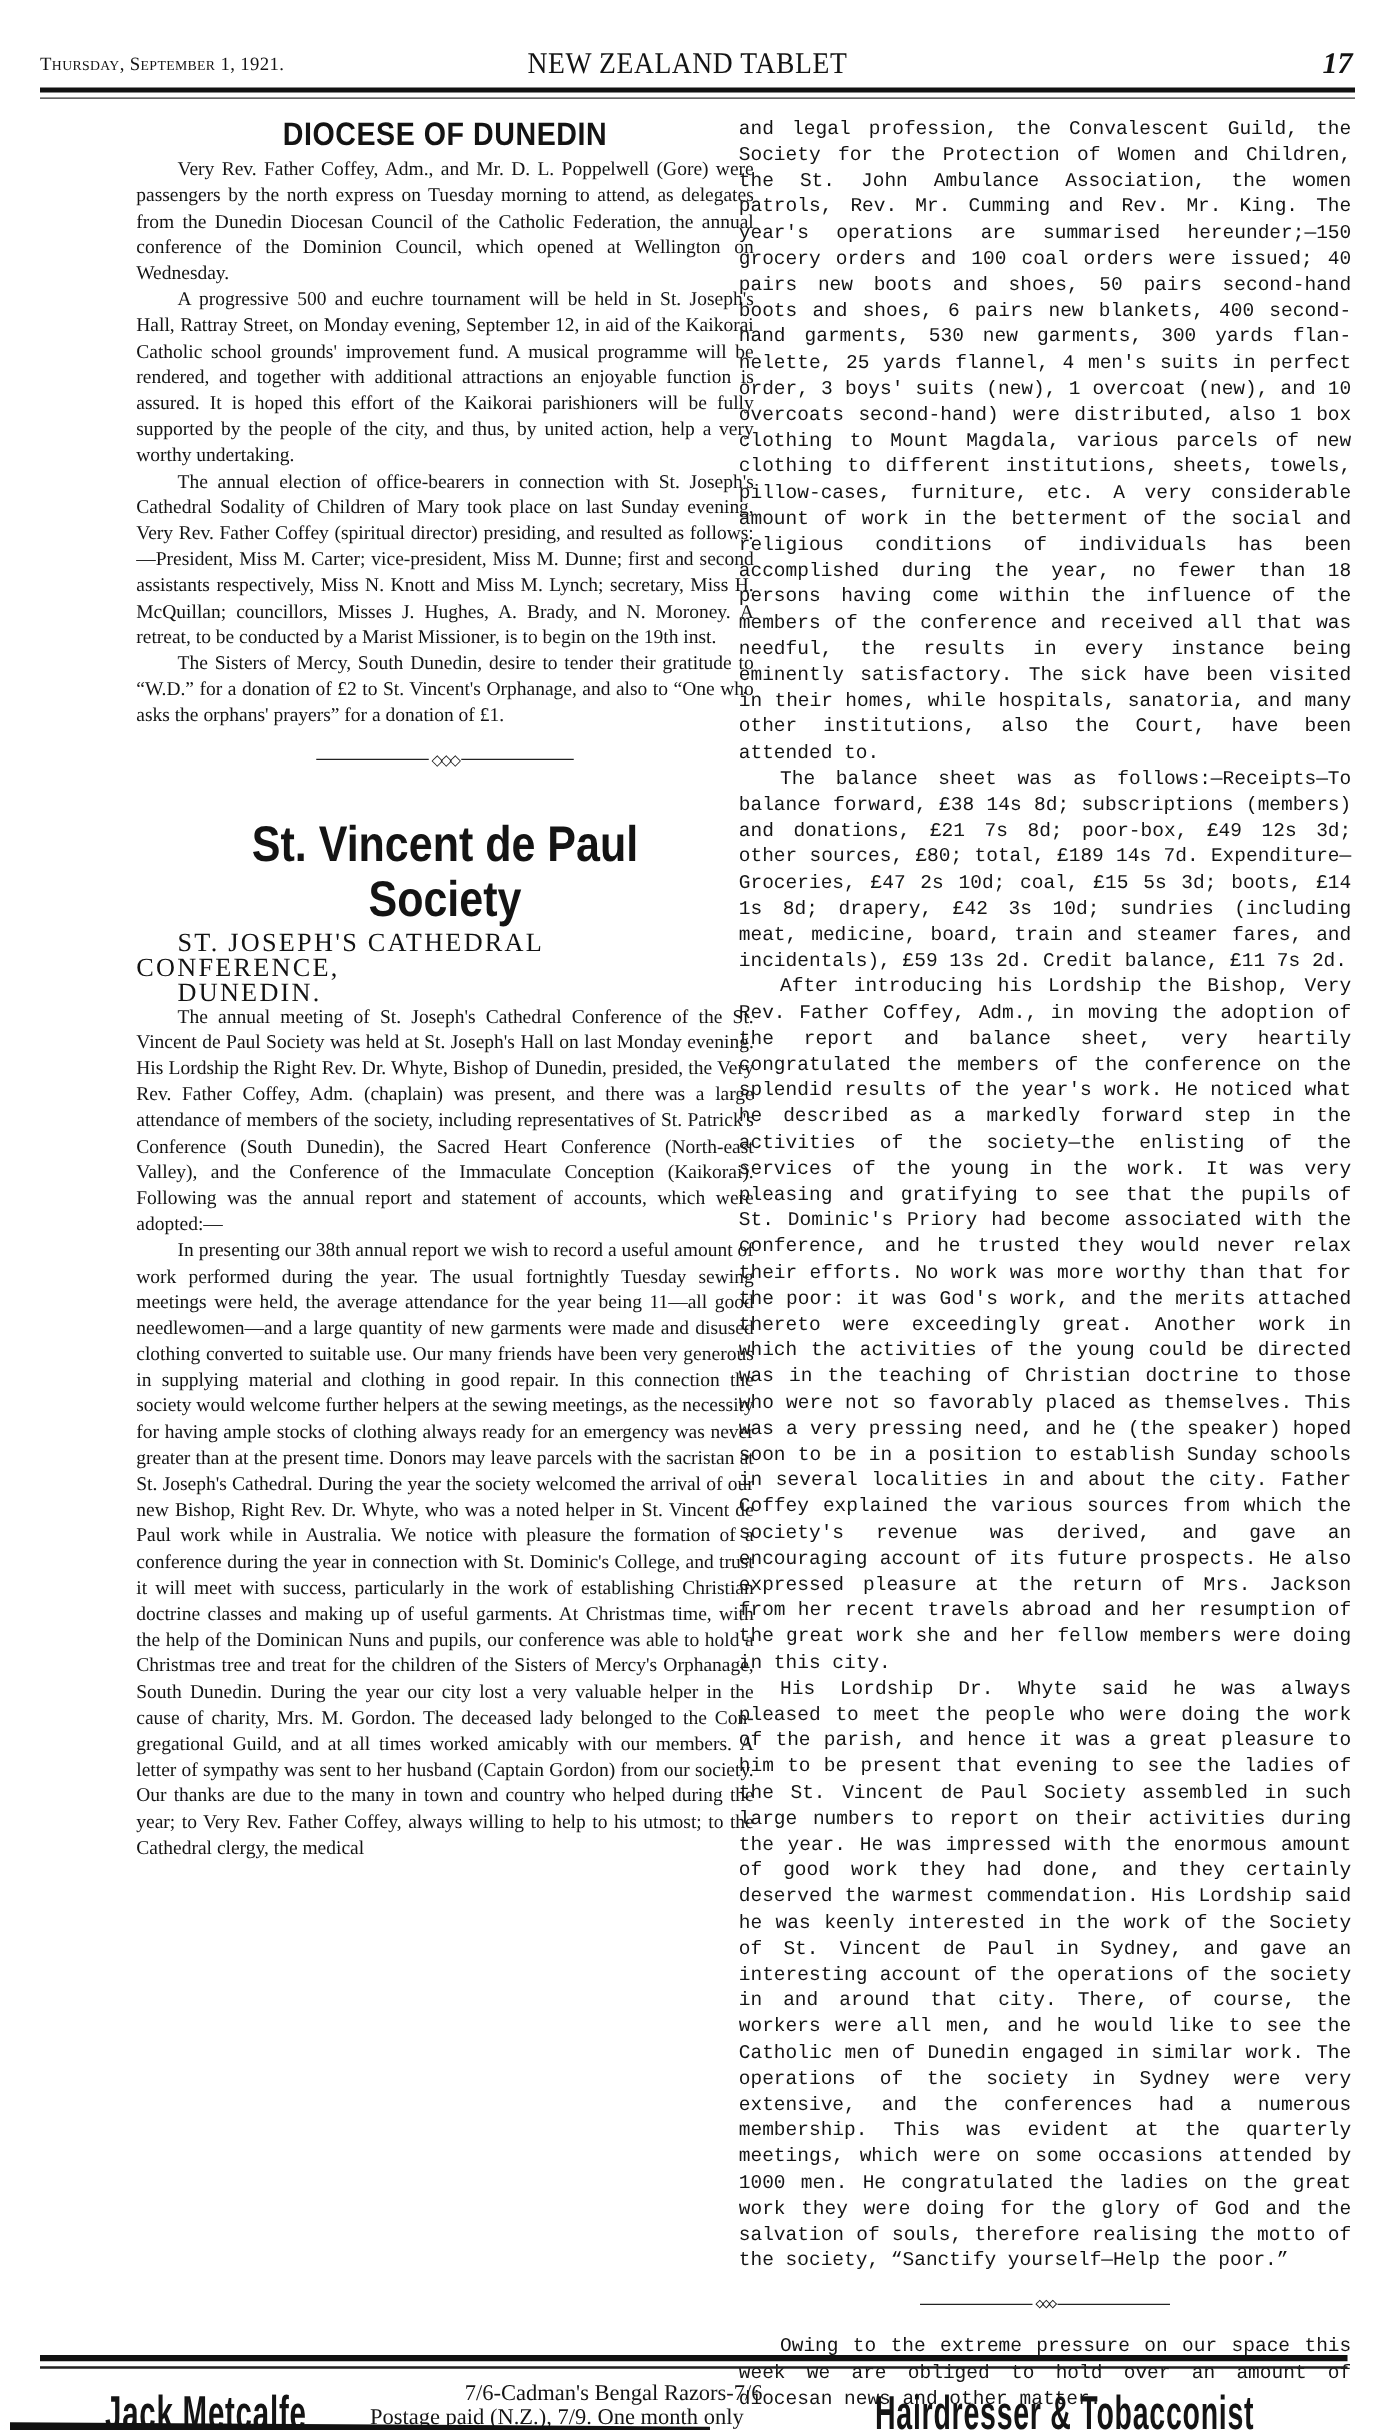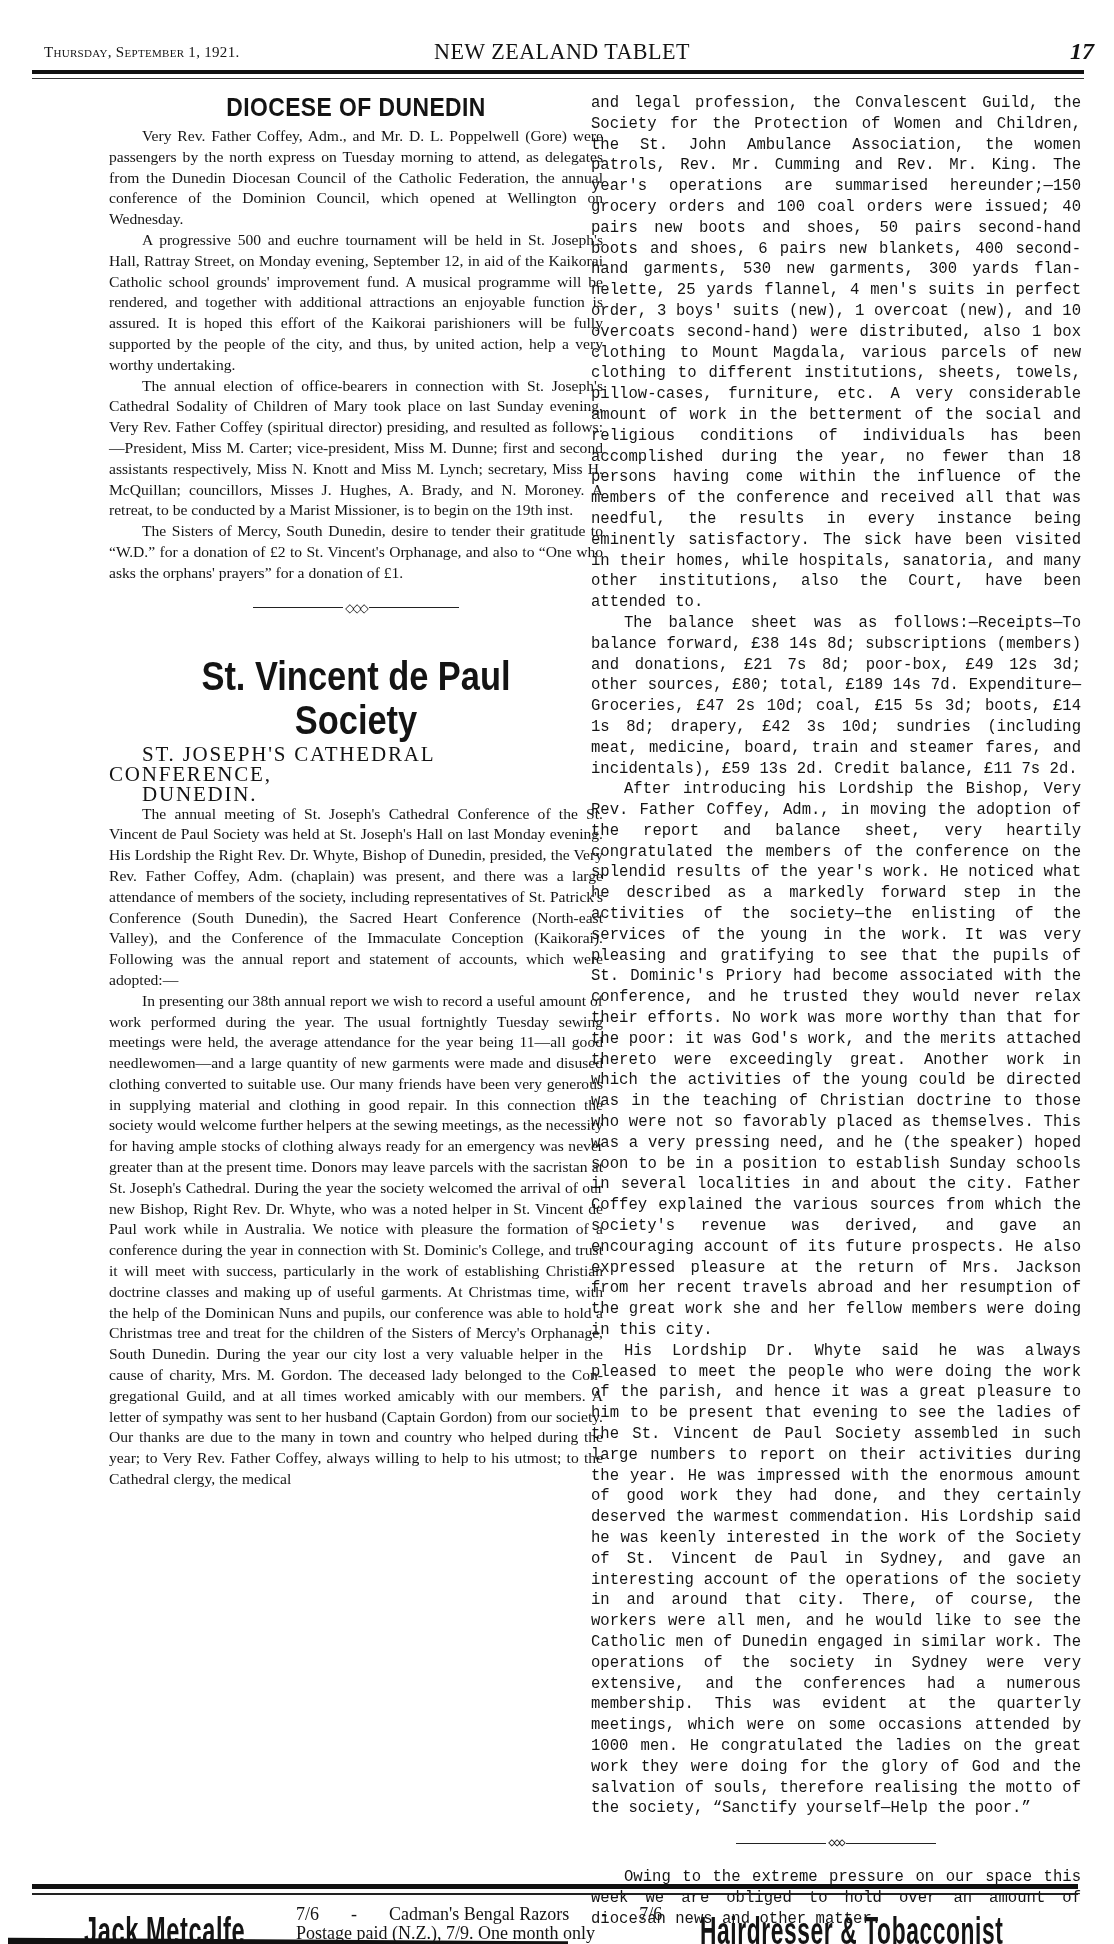--- a/index.html
+++ b/index.html
@@ -1,20 +1,20 @@
 <!DOCTYPE html>
 <html><head>
 <meta charset="utf-8">
 <style>
   html, body { margin: 0; padding: 0; }
   body {
     width: 1114px; height: 1944px; background: #ffffff; color: #141414;
     font-family: "Liberation Serif", "DejaVu Serif", serif; position: relative; overflow: hidden;
   }
-  .masthead { position: absolute; left: 32px; top: 38px; width: 1052px; height: 30px; margin-left: 12px; }
+  .masthead { position: absolute; left: 32px; top: 38px; width: 1052px; height: 30px; }
   .mh-date { position: absolute; left: 0; top: 6px; font-size: 15px; font-variant: small-caps; letter-spacing: 0.3px; }
   .mh-title { position: absolute; left: 390px; top: 0; font-size: 24px; letter-spacing: 0.5px; transform: scaleX(0.92); transform-origin: left; }
   .mh-page { position: absolute; right: 2px; top: 0; font-size: 24px; font-weight: bold; font-style: italic; }
   .rule-thick { position: absolute; left: 32px; width: 1052px; height: 4px; background: #111; }
   .rule-thin { position: absolute; left: 32px; width: 1052px; height: 1px; background: #333; }
 
   .col { position: absolute; top: 92px; font-size: 15.6px; line-height: 20.8px; text-align: justify; }
   .col-left { left: 62px; width: 494px; margin-left: 47px; }
   .col-right { left: 591px; width: 490px; top: 93px; font-family: Liberation Mono, monospace; }
   .col p { margin: 0; text-indent: 33px; hyphens: manual; }
@@ -34,21 +34,21 @@
   .divider .line { width: 90px; height: 1px; background: #222; }
   .divider .orn { font-size: 12px; letter-spacing: -2px; margin: 0 2px; line-height: 10px; }
 
   .ad-top-thick { position: absolute; left: 32px; top: 1884px; width: 1046px; height: 5px; background: #111; }
   .ad-top-thin { position: absolute; left: 32px; top: 1893px; width: 1046px; height: 1.5px; background: #222; }
   .ad-name {
     position: absolute; left: 84px; top: 1911px; font-family: "Liberation Sans", "DejaVu Sans", sans-serif;
     font-weight: bold; font-size: 38px; transform: scaleX(0.62); transform-origin: left; letter-spacing: 1px; line-height: 40px;
   }
   .ad-mid { position: absolute; left: 296px; top: 1905px; width: 390px; font-size: 18px; line-height: 19px; }
-  .ad-line1 { display: flex; justify-content: flex-start; white-space: nowrap; gap: 32px; }
+  .ad-line1 { display: flex; justify-content: center; white-space: nowrap; }
   .ad-line2 { white-space: nowrap; }
   .ad-trade {
     position: absolute; left: 700px; top: 1911px; font-family: "Liberation Sans", "DejaVu Sans", sans-serif;
     font-weight: bold; font-size: 38px; transform: scaleX(0.6); transform-origin: left; letter-spacing: 1px; white-space: nowrap; line-height: 40px;
   }
   .ad-bottom-bar { position: absolute; left: 8px; top: 1935px; width: 560px; height: 9px; background: #111; clip-path: polygon(0 30%, 100% 70%, 100% 100%, 0 100%); }
 </style>
 </head>
 <body>
 

